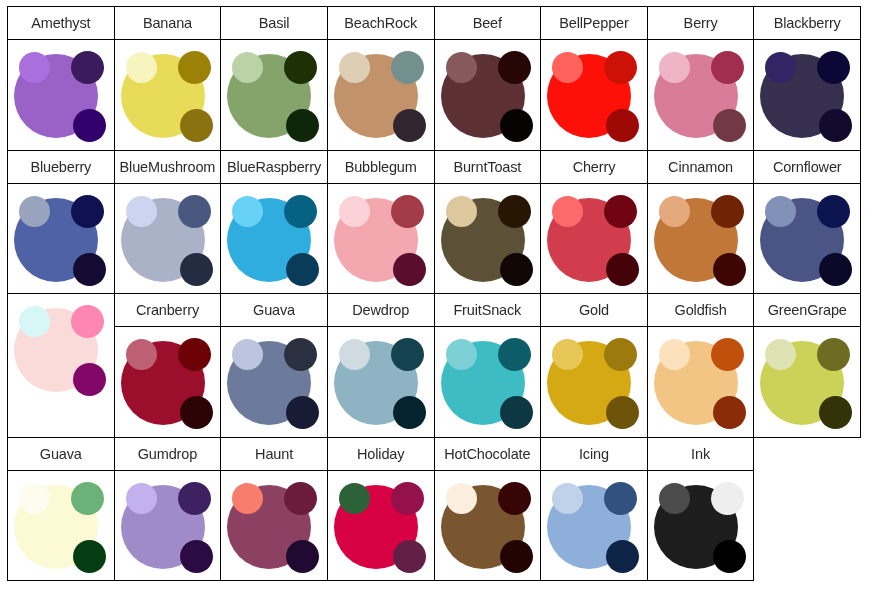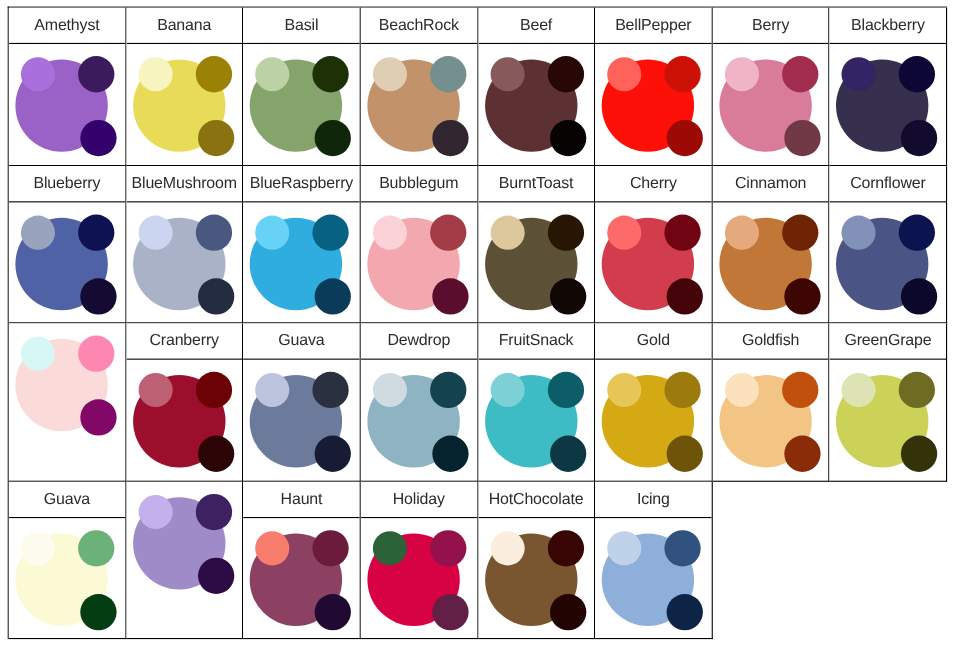--- a/index.html
+++ b/index.html
@@ -361,20 +361,21 @@
       <div class="swatch">
         <div class="swatch-inner">
           <div class="dot dot-main" style="background: rgb(251, 250, 212);"></div>
           <div class="dot dot-tl" style="background: rgb(253, 252, 239);"></div>
           <div class="dot dot-tr" style="background: rgb(107, 178, 121);"></div>
           <div class="dot dot-br" style="background: rgb(4, 61, 18);"></div>
         </div>
       </div>
     </div>
     <div class="palette-cell">
+      <div class="cell-label">Gumdrop</div>
       <div class="swatch">
         <div class="swatch-inner">
           <div class="dot dot-main" style="background: rgb(160, 139, 201);"></div>
           <div class="dot dot-tl" style="background: rgb(194, 177, 236);"></div>
           <div class="dot dot-tr" style="background: rgb(61, 33, 97);"></div>
           <div class="dot dot-br" style="background: rgb(44, 11, 69);"></div>
         </div>
       </div>
     </div>
     <div class="palette-cell">
@@ -414,13 +415,24 @@
       <div class="cell-label">Icing</div>
       <div class="swatch">
         <div class="swatch-inner">
           <div class="dot dot-main" style="background: rgb(143, 175, 219);"></div>
           <div class="dot dot-tl" style="background: rgb(191, 210, 234);"></div>
           <div class="dot dot-tr" style="background: rgb(49, 82, 126);"></div>
           <div class="dot dot-br" style="background: rgb(13, 36, 70);"></div>
         </div>
       </div>
     </div>
+    <div class="palette-cell">
+      <div class="cell-label">Ink</div>
+      <div class="swatch">
+        <div class="swatch-inner">
+          <div class="dot dot-main" style="background: rgb(29, 29, 29);"></div>
+          <div class="dot dot-tl" style="background: rgb(75, 75, 75);"></div>
+          <div class="dot dot-tr" style="background: rgb(238, 238, 238);"></div>
+          <div class="dot dot-br" style="background: rgb(0, 0, 0);"></div>
+        </div>
+      </div>
+    </div>
   </div>
 
 </body></html>

